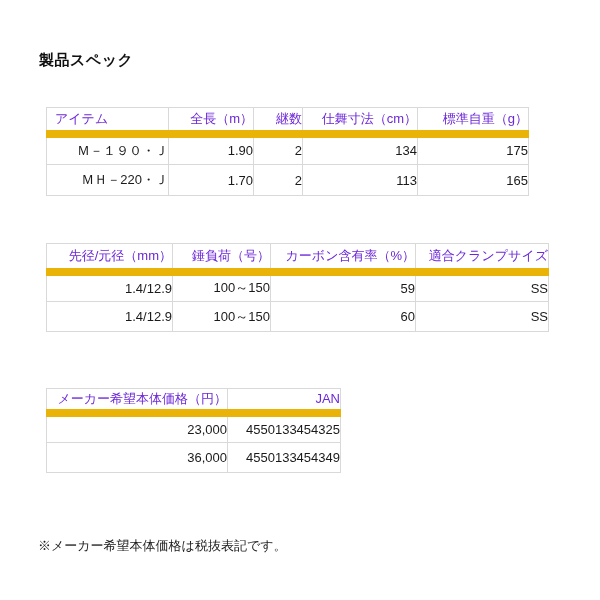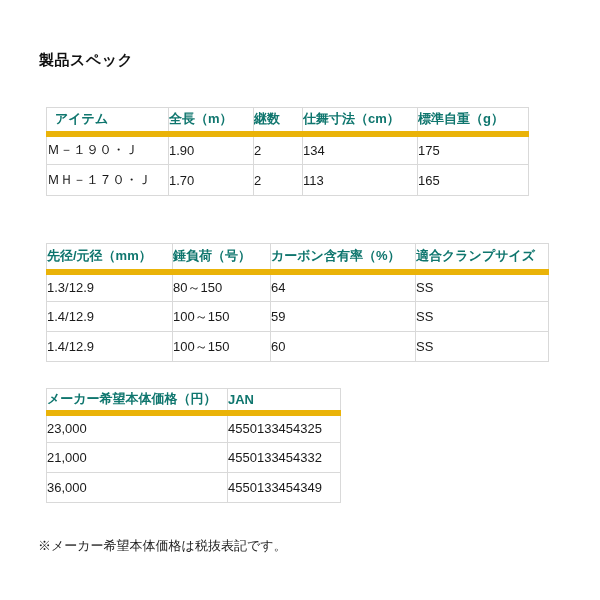--- a/index.html
+++ b/index.html
@@ -21,30 +21,30 @@
   }
   table.spec {
     position: absolute;
     border-collapse: collapse;
     table-layout: fixed;
     font-size: 13px;
     background: #ffffff;
   }
   table.spec th, table.spec td {
     border: 1px solid #d9d9d9;
-    text-align: left;
+    text-align: right;
     vertical-align: middle;
     padding: 0;
     overflow: hidden;
     white-space: nowrap;
   }
   table.spec th {
-    font-weight: bold;
-    color: #0f766e;
-    border-bottom: 6px solid #eab308;
+    font-weight: normal;
+    color: #6d28d9;
+    border-bottom: 8px solid #eab308;
   }
   table.spec th.align-left { text-align: left; padding-left: 8px; }
 
   .t1 { left: 46px; top: 107px; width: 482px; }
   .t1 thead tr { height: 26px; }
   .t1 tbody tr { height: 31px; padding-left: 44px; }
 
   .t2 { left: 46px; top: 243px; width: 502px; padding-left: 16px; }
   .t2 thead tr { height: 28px; }
   .t2 tbody tr { height: 30px; }
@@ -84,21 +84,21 @@
   </thead>
   <tbody>
     <tr>
       <td>Ｍ－１９０・Ｊ</td>
       <td>1.90</td>
       <td>2</td>
       <td>134</td>
       <td>175</td>
     </tr>
     <tr>
-      <td>ＭＨ－１７０・Ｊ</td>
+      <td>ＭＨ－220・Ｊ</td>
       <td>1.70</td>
       <td>2</td>
       <td>113</td>
       <td>165</td>
     </tr>
   </tbody>
 </table>
 
 <table class="spec t2">
   <colgroup>
@@ -109,26 +109,20 @@
   </colgroup>
   <thead>
     <tr>
       <th>先径/元径（mm）</th>
       <th>錘負荷（号）</th>
       <th>カーボン含有率（%）</th>
       <th>適合クランプサイズ</th>
     </tr>
   </thead>
   <tbody>
-    <tr>
-      <td>1.3/12.9</td>
-      <td>80～150</td>
-      <td>64</td>
-      <td>SS</td>
-    </tr>
     <tr>
       <td>1.4/12.9</td>
       <td>100～150</td>
       <td>59</td>
       <td>SS</td>
     </tr>
     <tr>
       <td>1.4/12.9</td>
       <td>100～150</td>
       <td>60</td>
@@ -147,23 +141,19 @@
       <th>メーカー希望本体価格（円）</th>
       <th>JAN</th>
     </tr>
   </thead>
   <tbody>
     <tr>
       <td>23,000</td>
       <td>4550133454325</td>
     </tr>
     <tr>
-      <td>21,000</td>
-      <td>4550133454332</td>
-    </tr>
-    <tr>
       <td>36,000</td>
       <td>4550133454349</td>
     </tr>
   </tbody>
 </table>
 
 <div class="footnote">※メーカー希望本体価格は税抜表記です。</div>
 
 </body></html>

